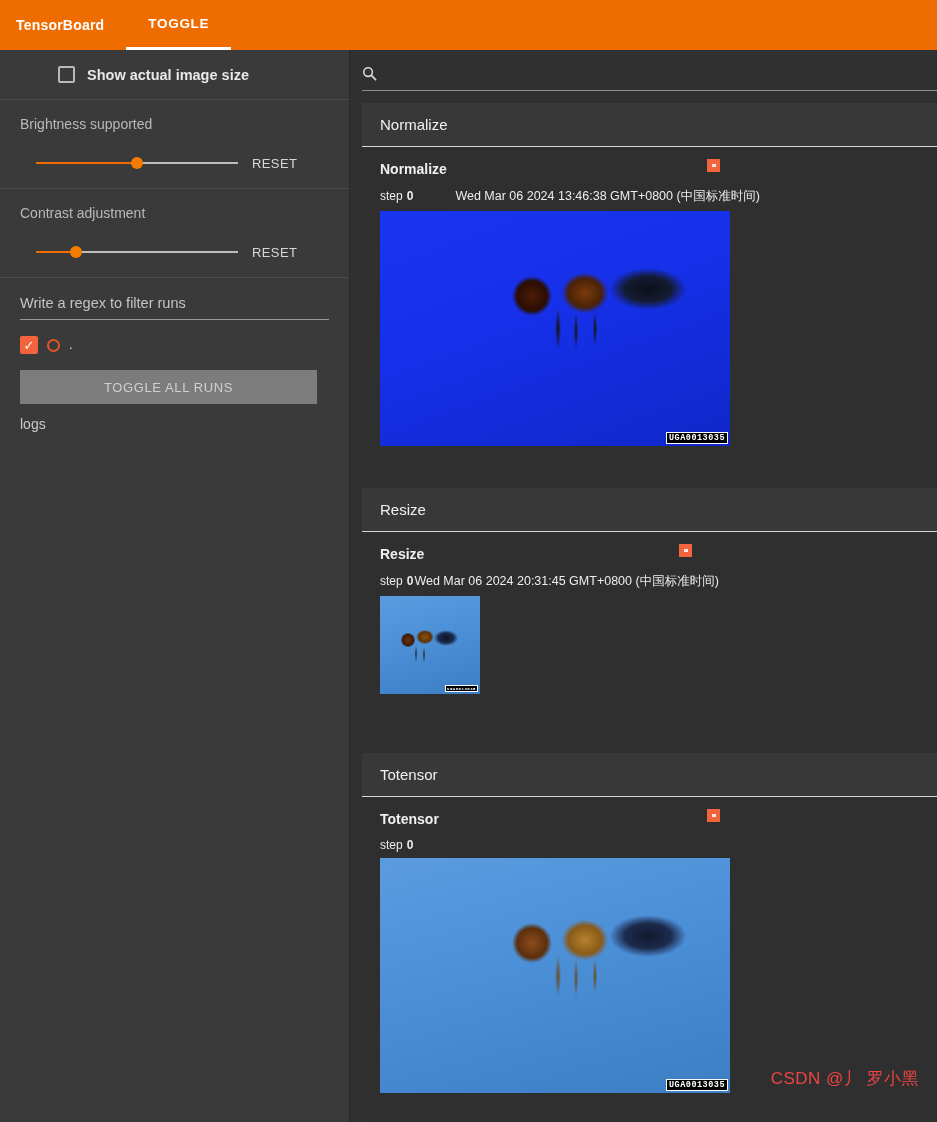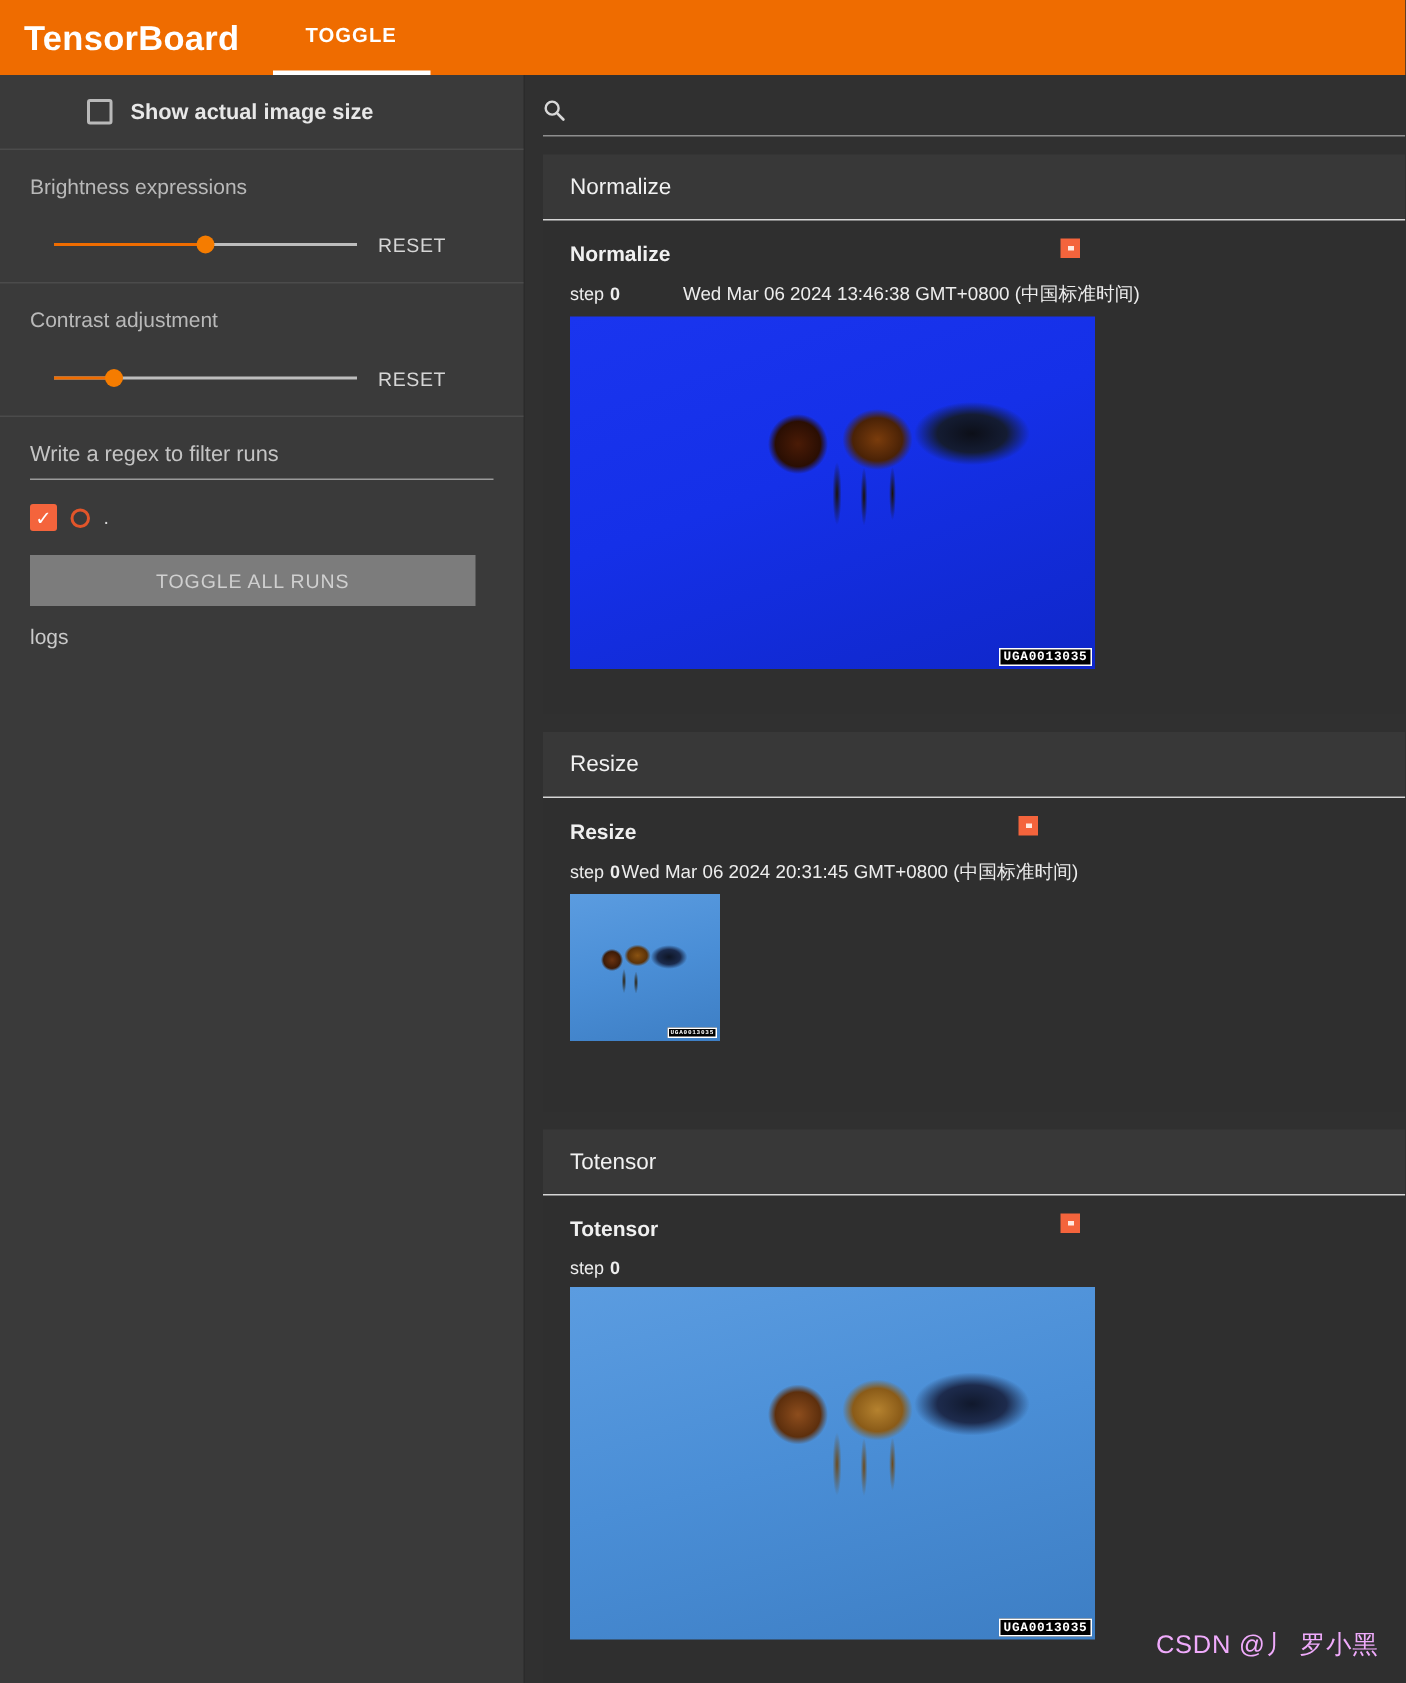--- a/index.html
+++ b/index.html
@@ -10,21 +10,21 @@
     overflow: hidden;
   }
 
   
   #topbar {
     height: 50px; background: #ef6c00;
     display: flex; align-items: stretch;
     position: relative;
   }
   #brand {
-    color: #fff; font-size: 23px; font-weight: bold;
+    color: #fff; font-size: 14px; font-weight: bold;
     letter-spacing: .2px; display: flex; align-items: center;
     padding: 0 22px 0 16px;
   }
   #tabs { display: flex; align-items: stretch; }
   .tab {
     color: #fff; font-size: 13.5px; font-weight: bold; letter-spacing: .7px;
     display: flex; align-items: center; padding: 0 22px;
     border-bottom: 3px solid transparent; cursor: pointer;
   }
   .tab.active { border-bottom-color: #fff; }
@@ -137,22 +137,22 @@
   
   .ant-photo { position: relative; overflow: hidden; }
   .ant-stamp {
     position: absolute; right: 2px; bottom: 2px;
     background: #000; color: #fff; font-family: "Liberation Mono", monospace;
     font-weight: bold; letter-spacing: .5px; border: 1px solid #fff;
     line-height: 1;
   }
 
   #watermark {
-    position: absolute; right: 18px; bottom: 14px;
-    color: #f0abfc; font-size: 17px; letter-spacing: .5px;
+    position: absolute; right: 18px; bottom: 32px;
+    color: #ef4444; font-size: 17px; letter-spacing: .5px;
   }
 </style>
 </head>
 <body>
 
 <div id="topbar">
   <div id="brand">TensorBoard</div>
   <div id="tabs">
     <div class="tab active">TOGGLE</div>
   </div>
@@ -163,21 +163,21 @@
   <div id="sidebar">
 
     <div class="sb-section">
       <div class="chk-row">
         <span class="checkbox-empty"></span>
         <span class="chk-label">Show actual image size</span>
       </div>
     </div>
 
     <div class="sb-section">
-      <div class="sb-title">Brightness expressions</div>
+      <div class="sb-title">Brightness supported</div>
       <div class="slider-row">
         <div class="slider">
           <span class="track-bg"></span>
           <span class="track-fill" id="bright-fill" style="width: 50%;"></span>
           <span class="thumb" id="bright-thumb" style="left: 50%;"></span>
         </div>
         <span class="reset-btn">RESET</span>
       </div>
     </div>
 

